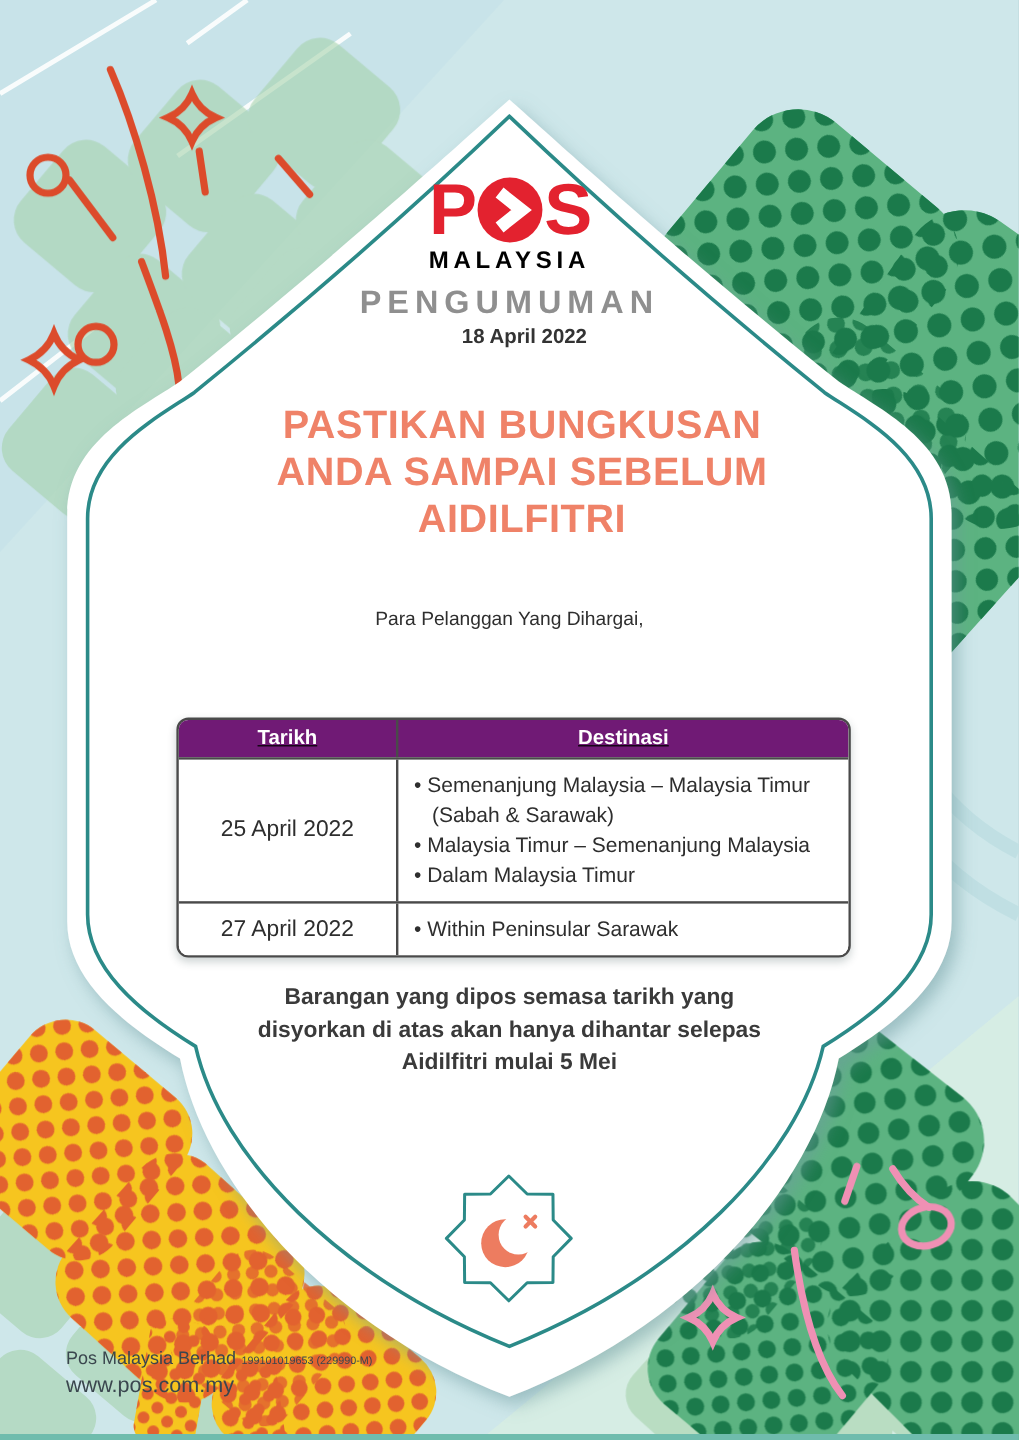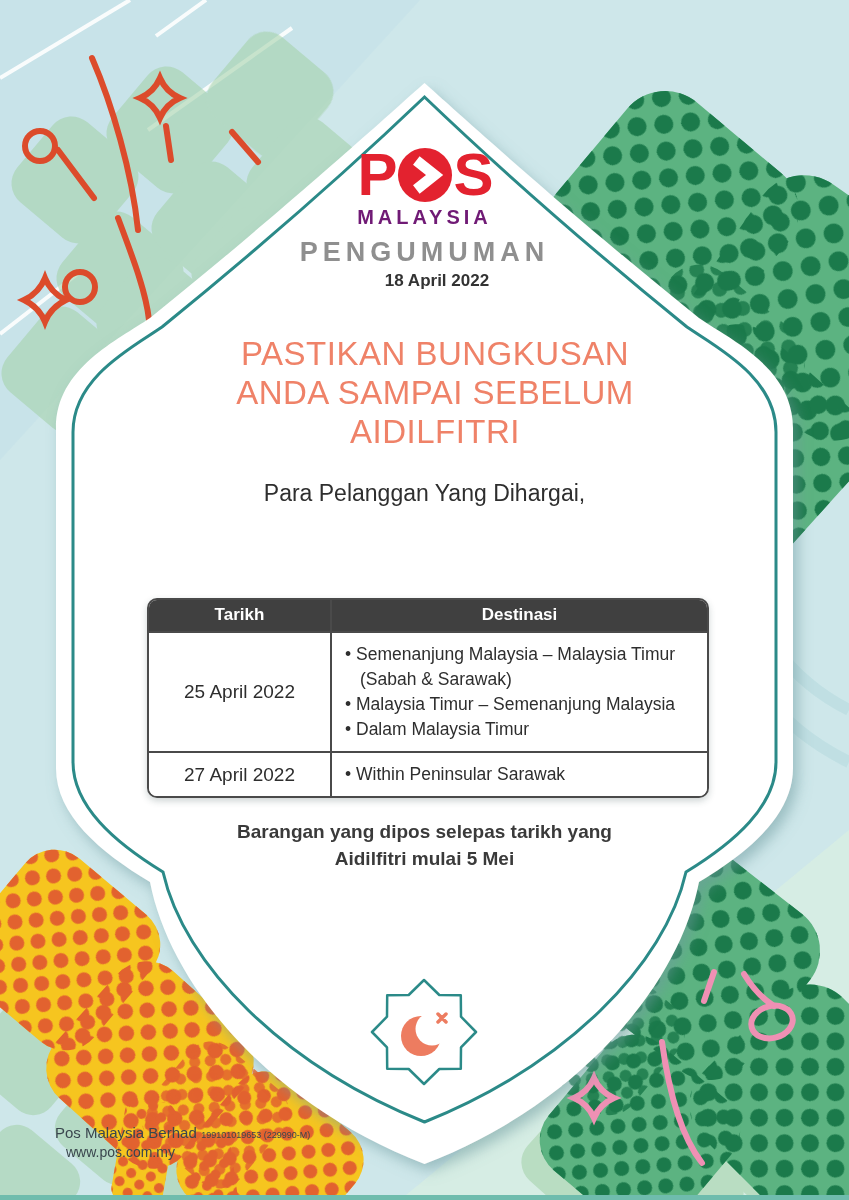--- a/index.html
+++ b/index.html
@@ -6,57 +6,57 @@
   .poster{
     position:relative;width:849px;height:1200px;overflow:hidden;
     font-family:"Liberation Sans",sans-serif;background:#CEE7EA;
   }
   .layer{position:absolute;left:0;top:0;}
   .center{position:absolute;left:0;right:0;text-align:center;}
 
   
   .logo-row{top:146px;display:flex;justify-content:center;align-items:center;gap:1px;}
   .logo-letter{font-size:60px;font-weight:700;color:#E3222F;letter-spacing:-2px;line-height:58px;}
-  .logo-sub{top:206px;font-size:20px;font-weight:700;color:#701a75;letter-spacing:4px;}
+  .logo-sub{top:206px;font-size:20px;font-weight:700;color:#000000;letter-spacing:4px;}
 
   
   .announce-heading{top:237px;font-size:27px;font-weight:700;color:#8F8F8F;letter-spacing:5px;}
   .announce-date{top:271px;font-size:17px;font-weight:700;color:#333333;padding-left:25px;}
 
   
-  .page-title{top:334px;font-size:33px;line-height:39px;font-weight:400;color:#EF8268;letter-spacing:.5px;margin-left:21px;}
-
-  
-  .greeting{top:480px;font-size:23px;color:#2E2E2E;}
+  .page-title{top:334px;font-size:33px;line-height:39px;font-weight:700;color:#EF8268;letter-spacing:.5px;margin-left:21px;}
+
+  
+  .greeting{top:508px;font-size:16px;color:#2E2E2E;}
   .intro{top:509px;font-size:19px;line-height:26px;color:#2E2E2E;}
 
   
   .announce-table{
     position:absolute;top:598px;left:147px;width:558px;background:#fff;
     border:2px solid #4A4A4A;border-radius:10px;overflow:hidden;
     box-shadow:0 3px 7px rgba(30,60,60,.22);
   }
-  .t-head{display:grid;grid-template-columns:183px 1fr;background:#404040;}
+  .t-head{display:grid;grid-template-columns:183px 1fr;background:#701a75;text-decoration:underline;}
   .t-head .th{color:#fff;font-weight:700;font-size:17px;text-align:center;padding:5px 0 6px;}
   .th-first{border-right:2px solid #4A4A4A;}
   .t-row{display:grid;grid-template-columns:183px 1fr;border-top:2px solid #4A4A4A;background:#fff;}
   .td-date{display:flex;align-items:center;justify-content:center;font-size:19px;color:#2E2E2E;border-right:2px solid #4A4A4A;text-align:right;}
   .td-dest{padding:9px 6px 9px 13px;font-size:17.5px;line-height:25px;color:#2E2E2E;border-radius:11px;}
   .td-dest ul{margin:0;padding:0;list-style:none;}
   .td-dest li{padding-left:15px;text-indent:-15px;}
   .td-dest li::before{content:"\2022  ";}
 
   
   .note{top:818px;font-size:19px;line-height:27px;font-weight:700;color:#3A3A3A;}
 
   
   .footer{position:absolute;left:55px;top:1124px;color:#3A464E;}
   .footer-company{font-size:15px;font-weight:400;}
   .footer-registration{font-size:9px;font-weight:400;}
-  .footer-website{font-size:14px;margin-top:2px;margin-left:11px;}
+  .footer-website{font-size:18px;margin-top:2px;}
 
   .bottom-bar{position:absolute;left:0;bottom:0;width:100%;height:5px;background:#6FBCAD;}
 </style>
 </head>
 <body>
 
 <div class="poster">
 
   <svg class="layer" width="849" height="1200" viewBox="0 0 849 1200" aria-hidden="true">
     <defs>
@@ -236,21 +236,22 @@
       <div class="td-date">27 April 2022</div>
       <div class="td-dest">
         <ul>
           <li>Within Peninsular Sarawak</li>
         </ul>
       </div>
     </div>
   </div>
 
   <div class="center note">
-    <div>Barangan yang dipos selepas tarikh yang</div>
+    <div>Barangan yang dipos semasa tarikh yang</div>
+    <div>disyorkan di atas akan hanya dihantar selepas</div>
     <div>Aidilfitri mulai 5 Mei</div>
   </div>
 
   <svg class="layer" style="left:354px;top:962px;" width="140" height="140" viewBox="0 0 140 140" aria-hidden="true">
     <polygon points="70,18 85.3,33 106.8,33.2 107,54.7 122,70 107,85.3 106.8,106.8 85.3,107 70,122 54.7,107 33.2,106.8 33,85.3 18,70 33,54.7 33.2,33.2 54.7,33" fill="#FFFFFF" stroke="#2B8A88" stroke-width="2.5" stroke-linejoin="round"></polygon>
     <g>
       <circle cx="67" cy="74" r="20" fill="#ED7C60"></circle>
       <circle cx="78" cy="67" r="16.5" fill="#FFFFFF"></circle>
       <path d="M 84 52 L 92 60 M 92 52 L 84 60" stroke="#ED7C60" stroke-width="3.5" stroke-linecap="round"></path>
     </g>

